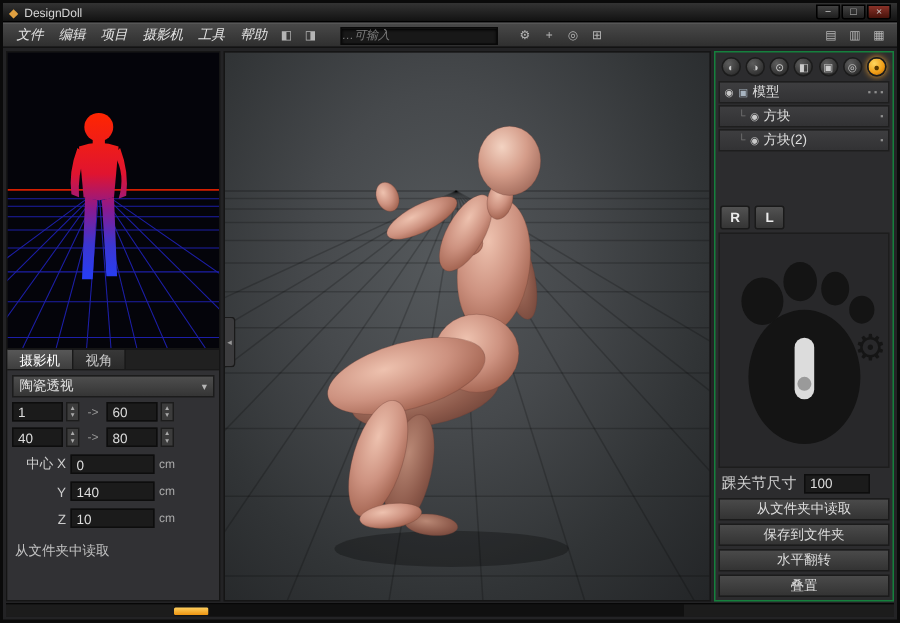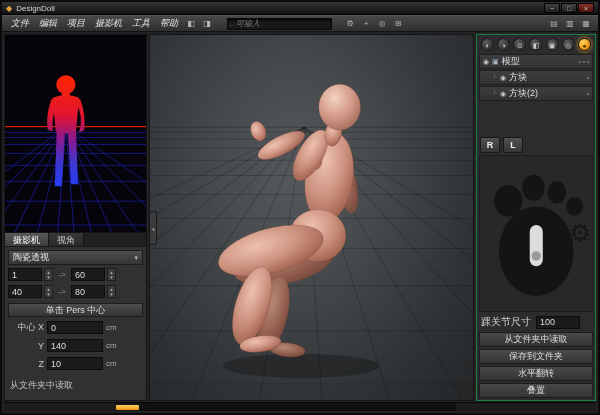--- a/index.html
+++ b/index.html
@@ -223,21 +223,20 @@
             <span>▾</span>
           </div>
           <span class="arrow-label">-&gt;</span>
           <input class="fld num" value="80" style="">
           <div class="spin">
             <span>▴</span>
             <span>▾</span>
           </div>
         </div>
 
-        <div class="pers-btn">单击 Pers 中心</div>
 
         <div class="coord-row">
           <span class="coord-label">中心 X</span>
           <input class="fld coord" value="0" style="">
           <span class="unit">cm</span>
         </div>
         <div class="coord-row">
           <span class="coord-label">Y</span>
           <input class="fld coord" value="140" style="">
           <span class="unit">cm</span>

